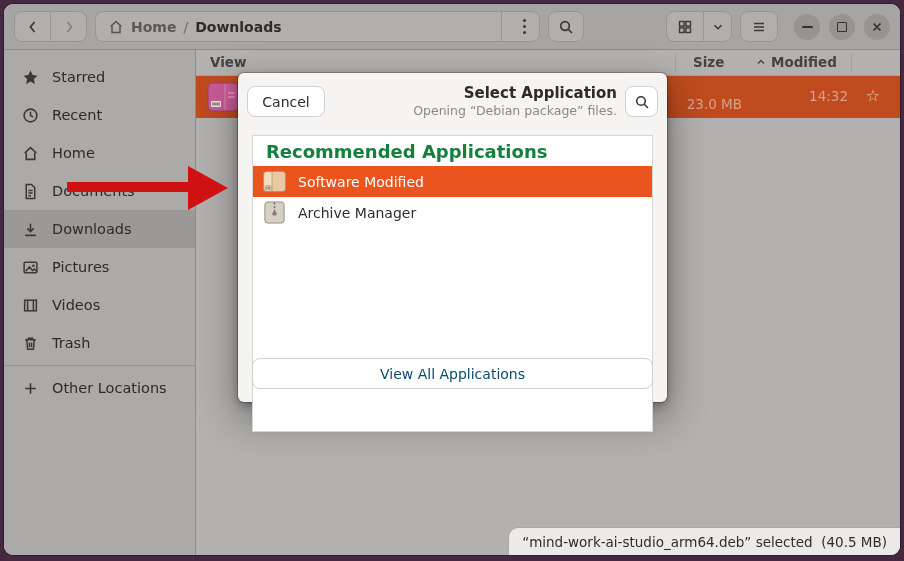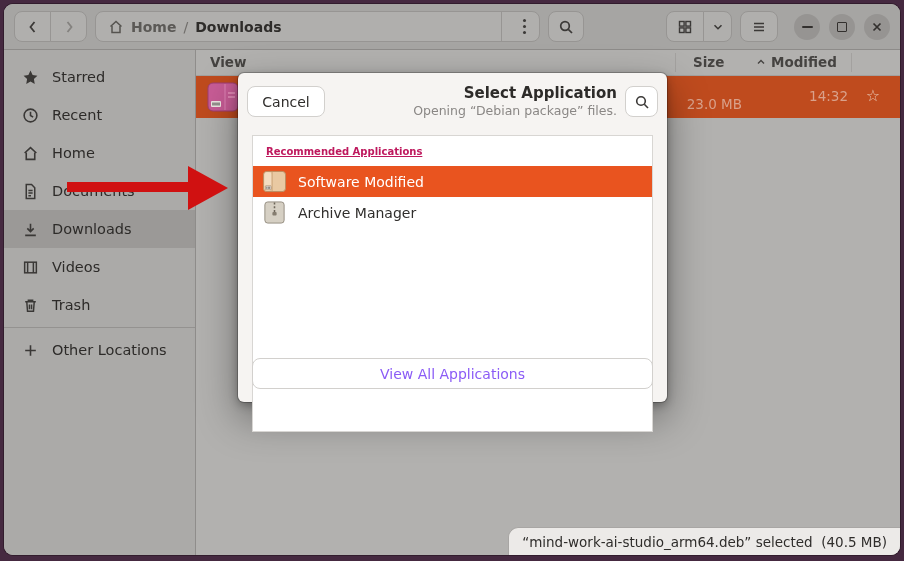--- a/index.html
+++ b/index.html
@@ -56,25 +56,25 @@
   .dialog{position:absolute;left:238px;top:73px;width:429px;height:329px;background:#f6f4f2;border-radius:6px;box-shadow:0 3px 10px rgba(0,0,0,.3),0 16px 40px rgba(0,0,0,.4),0 0 0 1px rgba(0,0,0,.22);}
   .dlg-header{height:57px;display:flex;align-items:center;padding:0 9px;gap:8px;box-sizing:border-box;}
   .dlg-btn{background:#fff;border:1px solid #d2d0cd;border-radius:8px;font-size:14px;color:#2f2d2b;cursor:pointer;font-family:inherit;box-sizing:border-box;}
   .cancel-btn{width:78px;height:31px;}
   .dlg-titles{flex:1;text-align:right;line-height:1.25;}
   .dlg-title{font-size:15px;font-weight:bold;color:#2d2b29;}
   .dlg-subtitle{font-size:12.5px;color:#8a8785;}
   .dlg-search{width:33px;height:31px;display:flex;align-items:center;justify-content:center;color:#3b3937;}
   .select-btn{width:66px;height:31px;background:#23a42f;border:none;border-radius:8px;color:#fff;font-size:14px;cursor:pointer;font-family:inherit;}
   .dlg-list{position:absolute;left:14px;right:14px;top:62px;height:297px;background:#fff;border:1px solid #d8d6d3;box-sizing:border-box;overflow:hidden;}
-  .dlg-section{height:30px;display:flex;align-items:center;padding:0 13px;font-weight:bold;font-size:10px;color:#be185d;text-decoration:underline;}
+  .dlg-section{height:30px;display:flex;align-items:center;padding:0 13px;font-weight:bold;font-size:18px;color:#15803d;}
   .app-row{height:31px;display:flex;align-items:center;gap:11px;padding:0 9px;font-size:14px;color:#302e2c;cursor:pointer;}
   .app-row.selected{background:#e9541f;color:#fff;}
   .app-row svg{flex:none;}
-  .dlg-footer-btn{position:absolute;left:14px;right:14px;bottom:13px;height:31px;font-size:14px;color:#8b5cf6;}
+  .dlg-footer-btn{position:absolute;left:14px;right:14px;bottom:13px;height:31px;font-size:14px;color:#0c4a6e;}
   
   .arrow-shaft{position:absolute;left:67px;top:182px;width:123px;height:10px;background:#d01111;}
   .arrow-head{position:absolute;left:188px;top:166px;width:0;height:0;border-top:22px solid transparent;border-bottom:22px solid transparent;border-left:40px solid #d01111;}
 </style>
 </head>
 <body>
 
 <div class="desktop">
   <div class="window">
 
@@ -211,20 +211,30 @@
           <span>Documents</span>
         </div>
         <div class="side-item selected">
           <span style="display:flex">
               <svg viewBox="0 0 16 16" width="17" height="17" fill="none" stroke="currentColor" stroke-width="1.5">
                 <path d="M8 2.5v7M5 7l3 3 3-3"></path>
                 <path d="M3 13.5h10"></path>
               </svg>
             </span>
           <span>Downloads</span>
+        </div>
+        <div class="side-item">
+          <span style="display:flex">
+              <svg viewBox="0 0 16 16" width="17" height="17" fill="none" stroke="currentColor" stroke-width="1.4">
+                <rect x="2" y="3" width="12" height="10" rx="1"></rect>
+                <circle cx="10.7" cy="6.3" r="1.2" fill="currentColor" stroke="none"></circle>
+                <path d="M3.5 11.5l3.5-4 3 3.5 1.5-1.5 2 2"></path>
+              </svg>
+            </span>
+          <span>Pictures</span>
         </div>
         <div class="side-item">
           <span style="display:flex">
               <svg viewBox="0 0 16 16" width="17" height="17" fill="none" stroke="currentColor" stroke-width="1.4">
                 <rect x="2.5" y="3" width="11" height="10"></rect>
                 <path d="M5.3 3v10M10.7 3v10"></path>
               </svg>
             </span>
           <span>Videos</span>
         </div>

